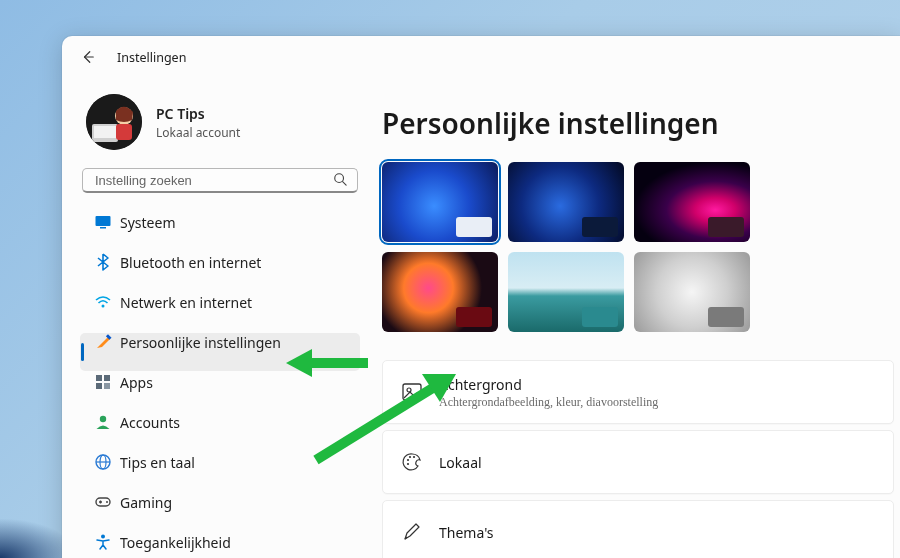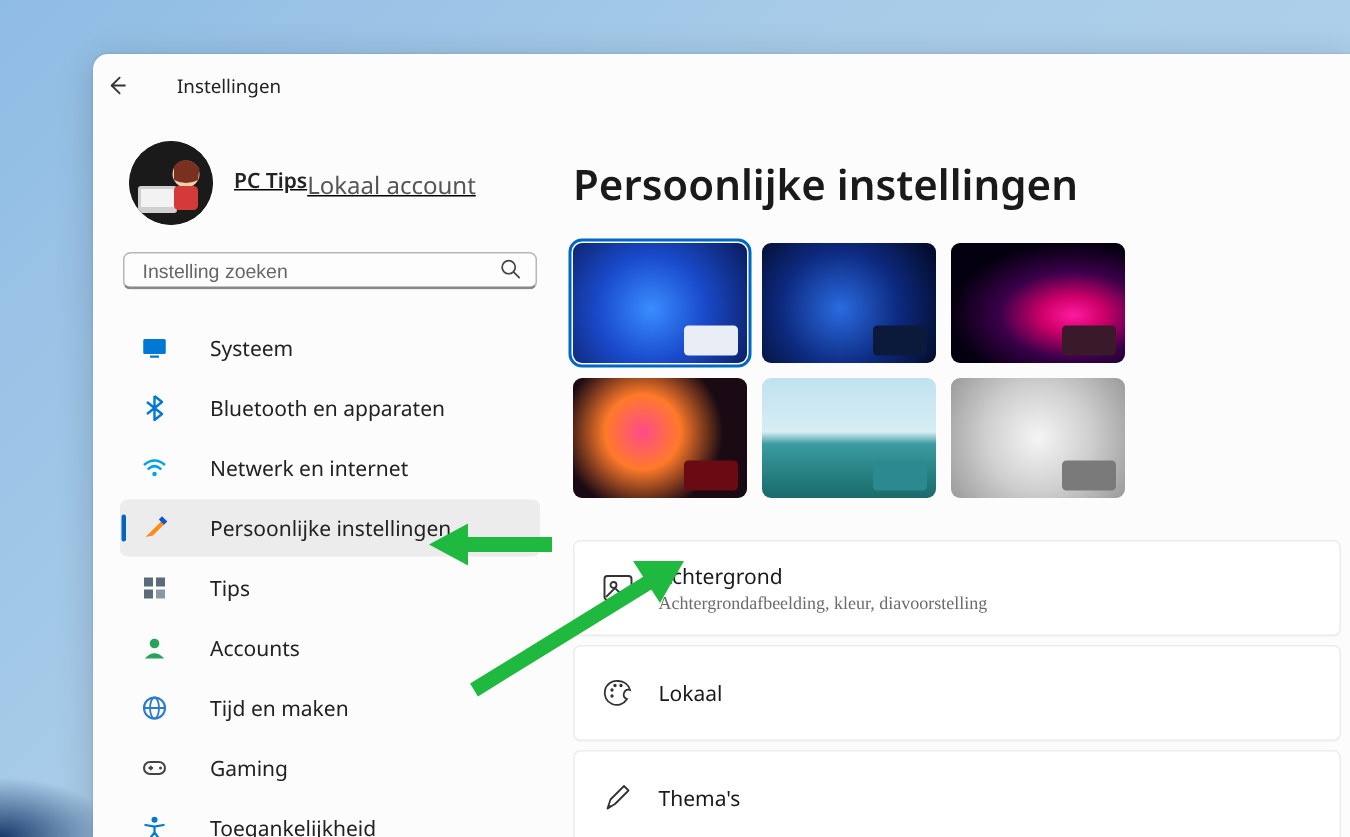--- a/index.html
+++ b/index.html
@@ -16,55 +16,55 @@
   .window {
     position: absolute;
     left: 62px; top: 36px; right: 0; bottom: 0;
     background: #fcfcfc;
     border-radius: 10px 0 0 0;
     box-shadow: 0 4px 24px rgba(0,0,0,0.18), 0 0 0 1px rgba(0,0,0,0.04);
     overflow: hidden;
     display: flex; flex-direction: column;
   }
   .titlebar {
-    height: 42px; display: flex; align-items: center; gap: 28px;
-    padding: 0 4px;
+    height: 42px; display: flex; align-items: center; gap: 17px;
+    padding: 0 14px;
   }
   .back-btn {
     width: 24px; height: 24px; display: flex; align-items: center; justify-content: center;
     cursor: pointer;
   }
   .back-btn svg { width: 14px; height: 14px; }
   .title { font-size: 12.5px; color: #222; }
   .content { flex: 1; display: flex; overflow: hidden; }
   .sidebar {
     width: 310px; padding: 8px 12px 0 18px;
     display: flex; flex-direction: column;
   }
   .user-row { display: flex; align-items: center; gap: 14px; padding: 8px 6px 18px 6px; }
   .avatar {
     width: 56px; height: 56px; border-radius: 50%;
     background: #2a2a2a; position: relative; overflow: hidden;
   }
   .avatar svg { width: 100%; height: 100%; }
-  .user-text { display: flex; flex-direction: row; text-decoration: underline; }
+  .user-text { display: flex; flex-direction: column; }
   .user-name { font-size: 14px; font-weight: 600; color: #222; }
-  .user-sub  { font-size: 16px; color: #555; margin-top: 1px; }
+  .user-sub  { font-size: 12px; color: #555; margin-top: 1px; }
   .search {
     display: flex; align-items: center; justify-content: space-between;
     height: 34px; border: 1px solid #b7b7b7; border-bottom: 2px solid #888;
     border-radius: 5px; background: #fdfdfd; padding: 0 10px 0 12px; margin: 0 2px 20px 2px;
   }
   .search input {
     flex: 1; border: none; outline: none; background: transparent; font-size: 13px; color: #333;
   }
   .search input::placeholder { color: #666; }
   .nav { display: flex; flex-direction: column; gap: 2px; }
   .nav-item {
-    display: flex; align-items: center; gap: 28px;
+    display: flex; align-items: flex-start; gap: 8px;
     height: 38px; padding: 0 10px 0 14px;
     border-radius: 5px; font-size: 14px; color: #222; cursor: pointer;
     position: relative;
   }
   .nav-item.selected { background: #ececec; }
   .nav-item.selected::before {
     content: ""; position: absolute; left: 1px; top: 10px; bottom: 10px; width: 3px;
     background: #0067c0; border-radius: 2px;
   }
   .nav-icon { width: 18px; height: 18px; display: flex; align-items: center; justify-content: center; }
@@ -162,21 +162,21 @@
               </svg>
             </span>
           <span>Systeem</span>
         </div>
         <div class="nav-item">
           <span class="nav-icon">
               <svg viewBox="0 0 18 18">
                 <path d="M9 1 L14 5 L9 9 L14 13 L9 17 V1 M4 5 L9 9 M4 13 L9 9" stroke="#0078d4" stroke-width="1.6" fill="none" stroke-linejoin="round"></path>
               </svg>
             </span>
-          <span>Bluetooth en apparaten</span>
+          <span>Bluetooth en internet</span>
         </div>
         <div class="nav-item">
           <span class="nav-icon">
               <svg viewBox="0 0 18 18">
                 <path d="M2 7 Q9 1 16 7" stroke="#00a4e4" stroke-width="1.6" fill="none"></path>
                 <path d="M4.5 10 Q9 5.5 13.5 10" stroke="#00a4e4" stroke-width="1.6" fill="none"></path>
                 <circle cx="9" cy="13" r="1.5" fill="#00a4e4"></circle>
               </svg>
             </span>
           <span>Netwerk en internet</span>
@@ -192,40 +192,40 @@
         </div>
         <div class="nav-item">
           <span class="nav-icon">
               <svg viewBox="0 0 18 18">
                 <rect x="2" y="2" width="6" height="6" fill="#5b6a78"></rect>
                 <rect x="10" y="2" width="6" height="6" fill="#5b6a78"></rect>
                 <rect x="2" y="10" width="6" height="6" fill="#5b6a78"></rect>
                 <rect x="10" y="10" width="6" height="6" fill="#8a97a3"></rect>
               </svg>
             </span>
-          <span>Tips</span>
+          <span>Apps</span>
         </div>
         <div class="nav-item">
           <span class="nav-icon">
               <svg viewBox="0 0 18 18">
                 <circle cx="9" cy="6" r="3.2" fill="#2aa35a"></circle>
                 <path d="M2.5 16 Q9 9 15.5 16 Z" fill="#2aa35a"></path>
               </svg>
             </span>
           <span>Accounts</span>
         </div>
         <div class="nav-item">
           <span class="nav-icon">
               <svg viewBox="0 0 18 18">
                 <circle cx="9" cy="9" r="7" stroke="#2a7ad4" stroke-width="1.4" fill="none"></circle>
                 <ellipse cx="9" cy="9" rx="3" ry="7" stroke="#2a7ad4" stroke-width="1.2" fill="none"></ellipse>
                 <line x1="2" y1="9" x2="16" y2="9" stroke="#2a7ad4" stroke-width="1.2"></line>
               </svg>
             </span>
-          <span>Tijd en maken</span>
+          <span>Tips en taal</span>
         </div>
         <div class="nav-item">
           <span class="nav-icon">
               <svg viewBox="0 0 18 18">
                 <rect x="2" y="5" width="14" height="8" rx="4" fill="none" stroke="#444" stroke-width="1.4"></rect>
                 <circle cx="13" cy="9" r="1" fill="#444"></circle>
                 <path d="M5 9 H8 M6.5 7.5 V10.5" stroke="#444" stroke-width="1.3"></path>
               </svg>
             </span>
           <span>Gaming</span>

